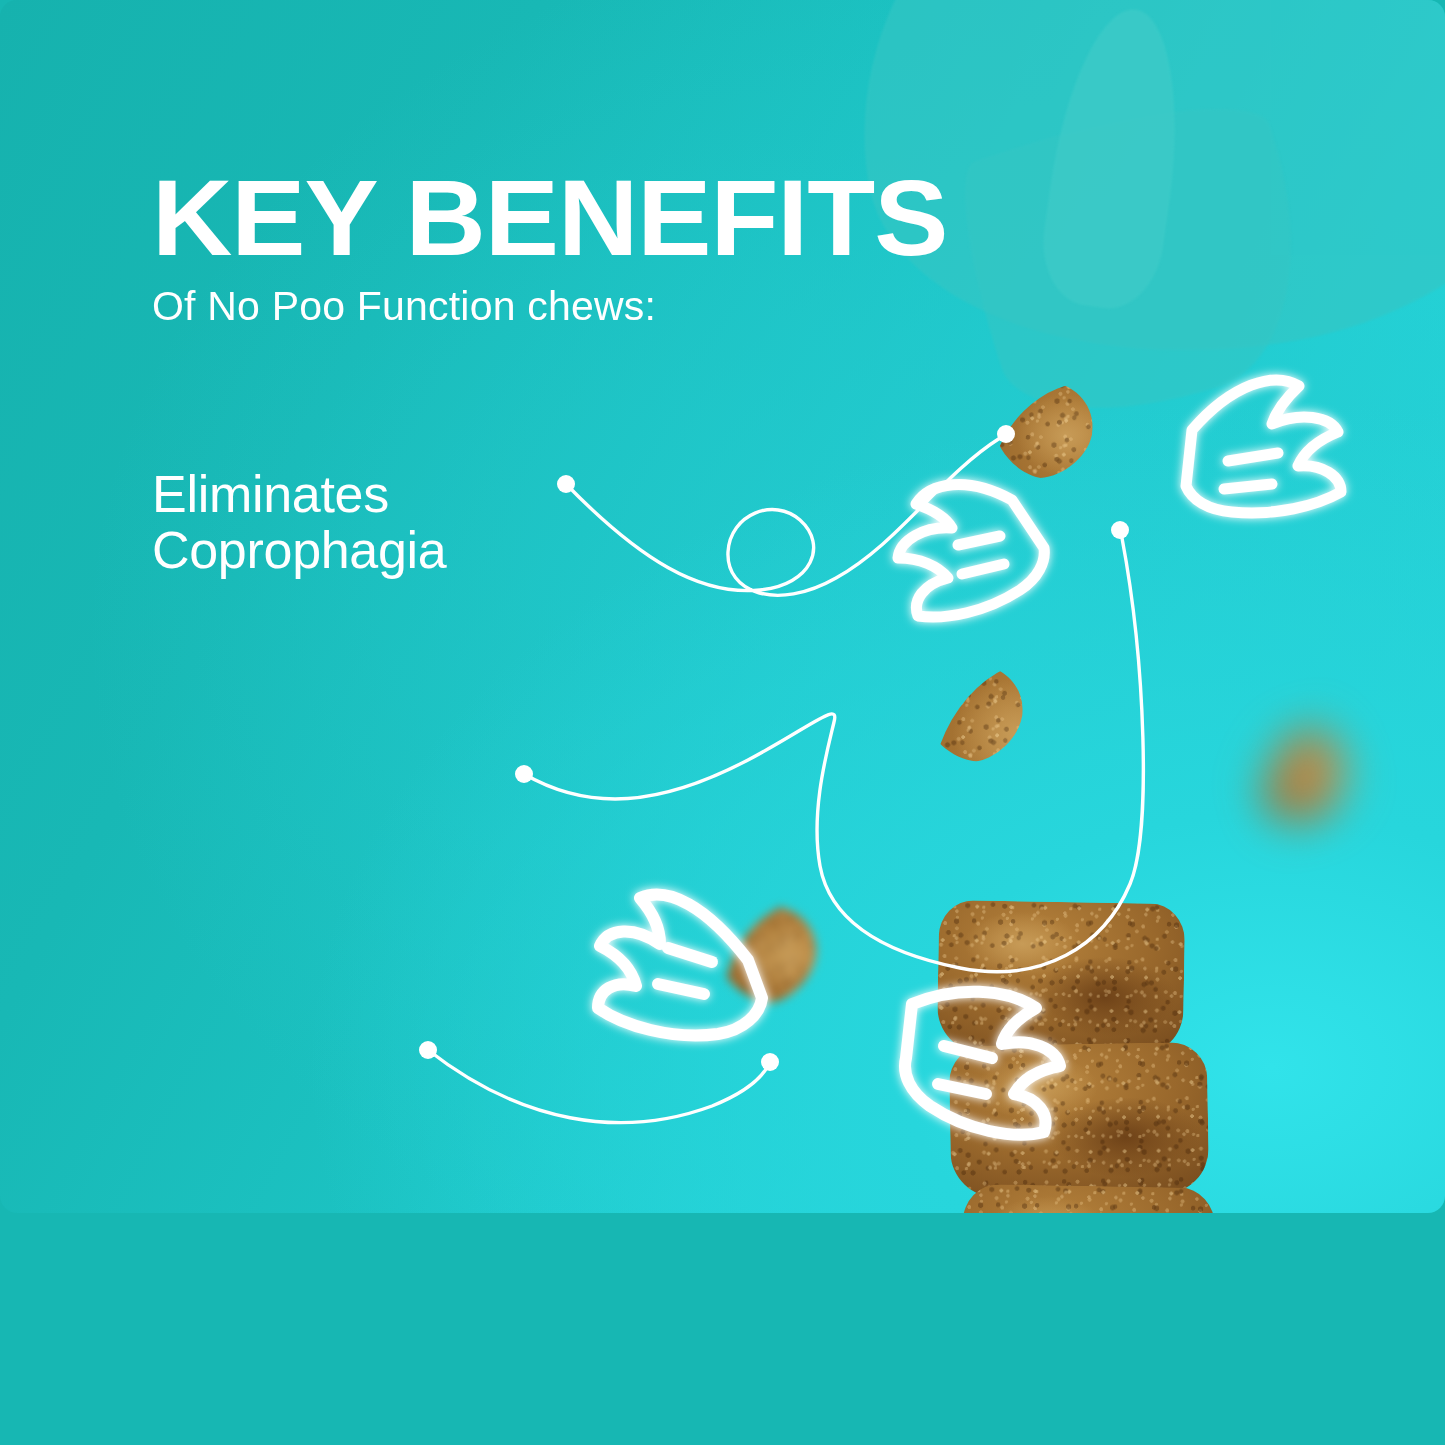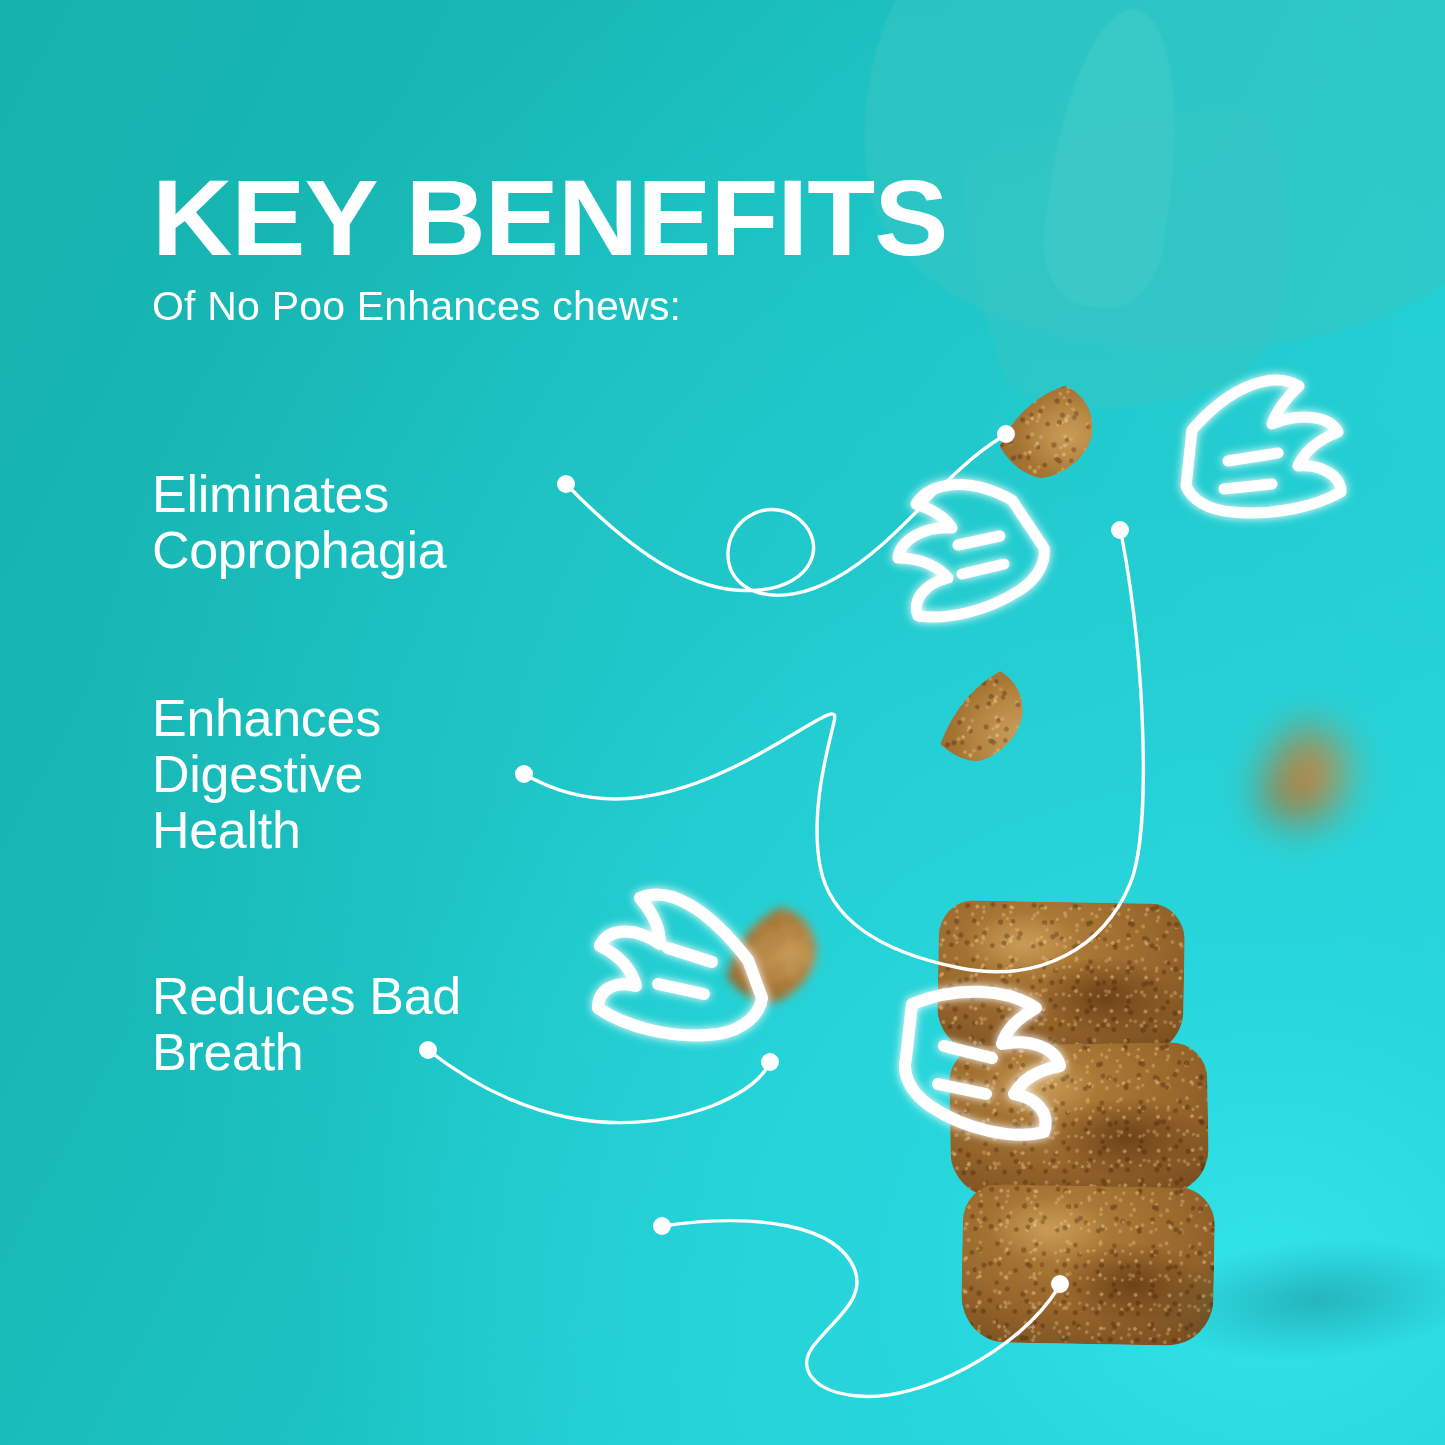--- a/index.html
+++ b/index.html
@@ -7,26 +7,27 @@
   html, body { width:1445px; height:1445px; overflow:hidden; }
   body {
     font-family: "Liberation Sans", sans-serif;
     background:#17B7B3;
     position:relative;
   }
 
   
   #stage {
     position:absolute; inset:0;
-    width:1445px; height:1445px;
+    width:1445px; height:1213px;
     overflow:hidden;
     background:
       radial-gradient(115% 95% at 88% 88%, #31E3EA 0%, #27D6DC 22%, rgba(31,197,199,0) 58%),
       radial-gradient(120% 110% at 72% 52%, #23CBD0 0%, rgba(30,190,193,0) 55%),
       linear-gradient(118deg, #16B2AE 0%, #18B8B5 26%, #1CC3C3 50%, #23D2D6 72%, #2ADCE2 100%);
+    border-radius: 17px;
   }
   .bg-blob {
     position:absolute;
     background:#35C6C4;
     opacity:.62;
     filter:blur(1px);
   }
   
   #blob-main {
     right:-130px; top:-210px;
@@ -271,28 +272,23 @@
       <circle cx="662" cy="1226" r="9" fill="#ffffff"></circle>
       <circle cx="1060" cy="1284" r="9" fill="#ffffff"></circle>
     </g>
 
   </svg>
 
   <div id="copy">
 
     <div id="title">KEY BENEFITS</div>
 
-    <div id="subtitle">Of No Poo Enhances chews:</div>
+    <div id="subtitle">Of No Poo Function chews:</div>
 
     <div class="benefit" id="benefit-0">Eliminates
 Coprophagia</div>
 
-    <div class="benefit" id="benefit-1">Enhances
-Digestive
-Health</div>
-
-    <div class="benefit" id="benefit-2">Reduces Bad
-Breath</div>
+
 
 
   </div>
 
 </div>
 
 </body></html>

